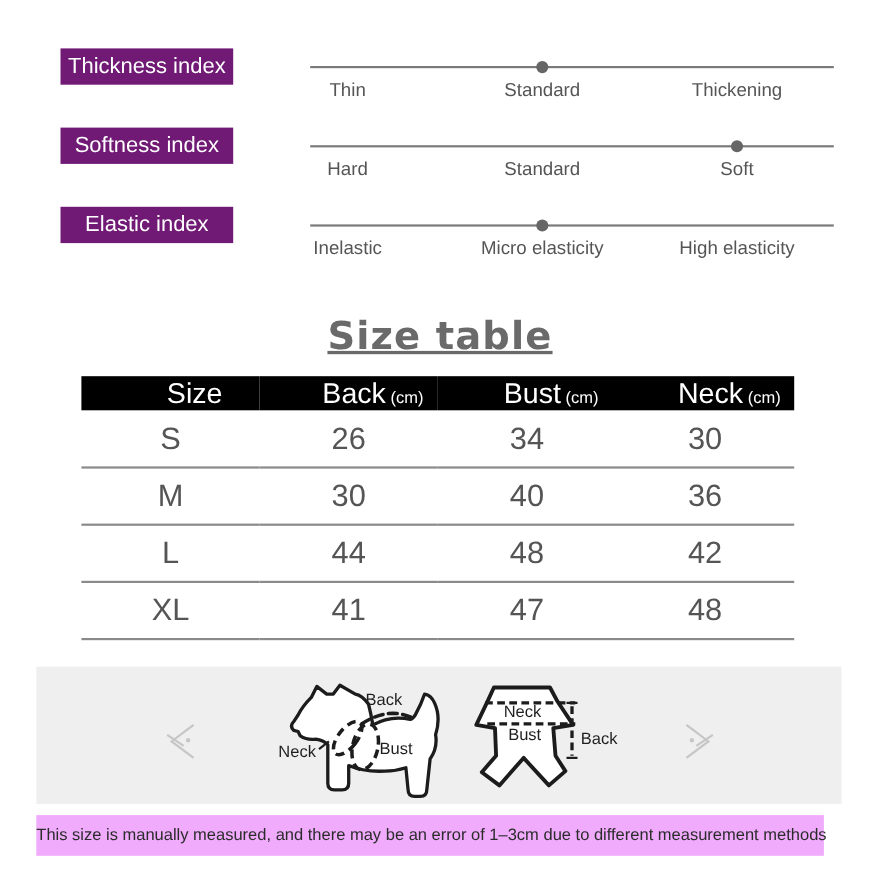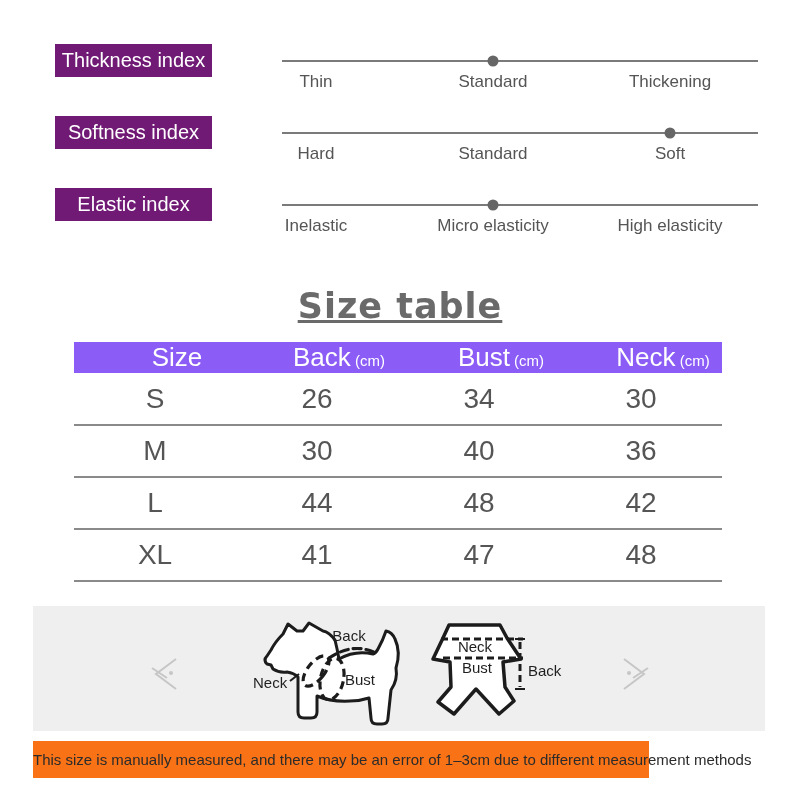--- a/index.html
+++ b/index.html
@@ -40,21 +40,21 @@
   .title {
     margin-top:26px; text-align:center;
     font-family:"DejaVu Sans", sans-serif;
     font-size:35px; font-weight:bold; color:#6a6a6a; letter-spacing:1px;text-decoration:underline;
   }
   table.size-table {
     margin:16px 0 0 74px; width:648px;
     border-collapse:collapse; table-layout:fixed;
   }
   table.size-table th {
-    background:#8b5cf6; color:#fff; height:21px;
+    background:#000000; color:#fff; height:21px;
     font-weight:normal; font-size:26px; text-align:center; white-space:nowrap;padding-left:44px;
   }
   table.size-table th .h-unit { font-size:15px; }
   table.size-table td {
     height:52px; text-align:center; font-size:28px; color:#555;
     border-bottom:2px solid #8a8a8a;
   }
 
   
   .diagram-band {
@@ -62,22 +62,22 @@
     width:732px; height:125px; background:#efefef;
   }
   .decor-left  { position:absolute; left:117px; top:48px; }
   .decor-right { position:absolute; left:583px; top:48px; }
   .dog-svg     { position:absolute; left:212px; top:6px; }
   .garment-svg { position:absolute; left:395px; top:6px; }
   .diag-text { font-family:"Liberation Sans", sans-serif; font-size:15px; fill:#1f1f1f; }
 
   
   .footer-note {
-    margin:10px 0 0 33px; width:616px; height:37px;
-    background:#f97316; color:#2b2b2b;
+    margin:10px 0 0 33px; width:716px; height:37px;
+    background:#f0abfc; color:#2b2b2b;
     font-size:15px; line-height:37px; text-align:center; white-space:nowrap;
   }
 </style>
 </head>
 <body>
 
 <div class="page">
 
   <section class="indices">
 

